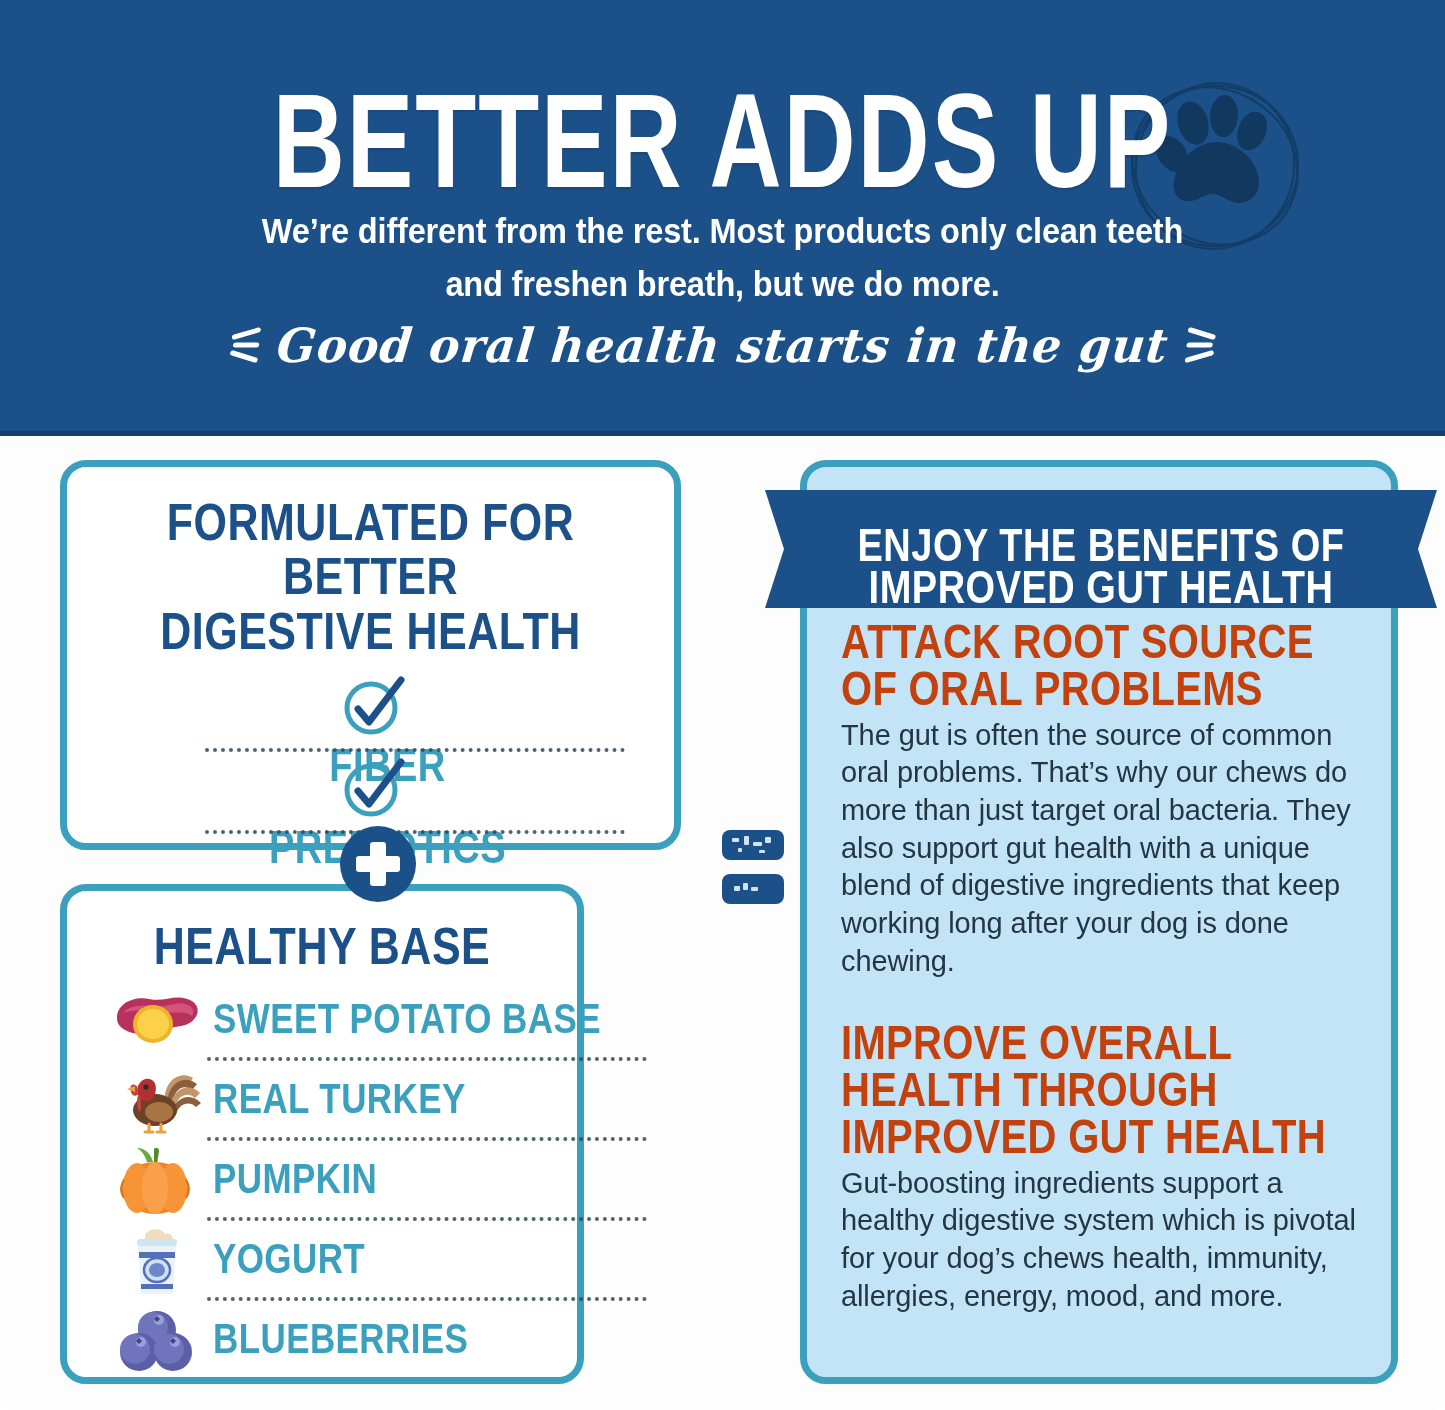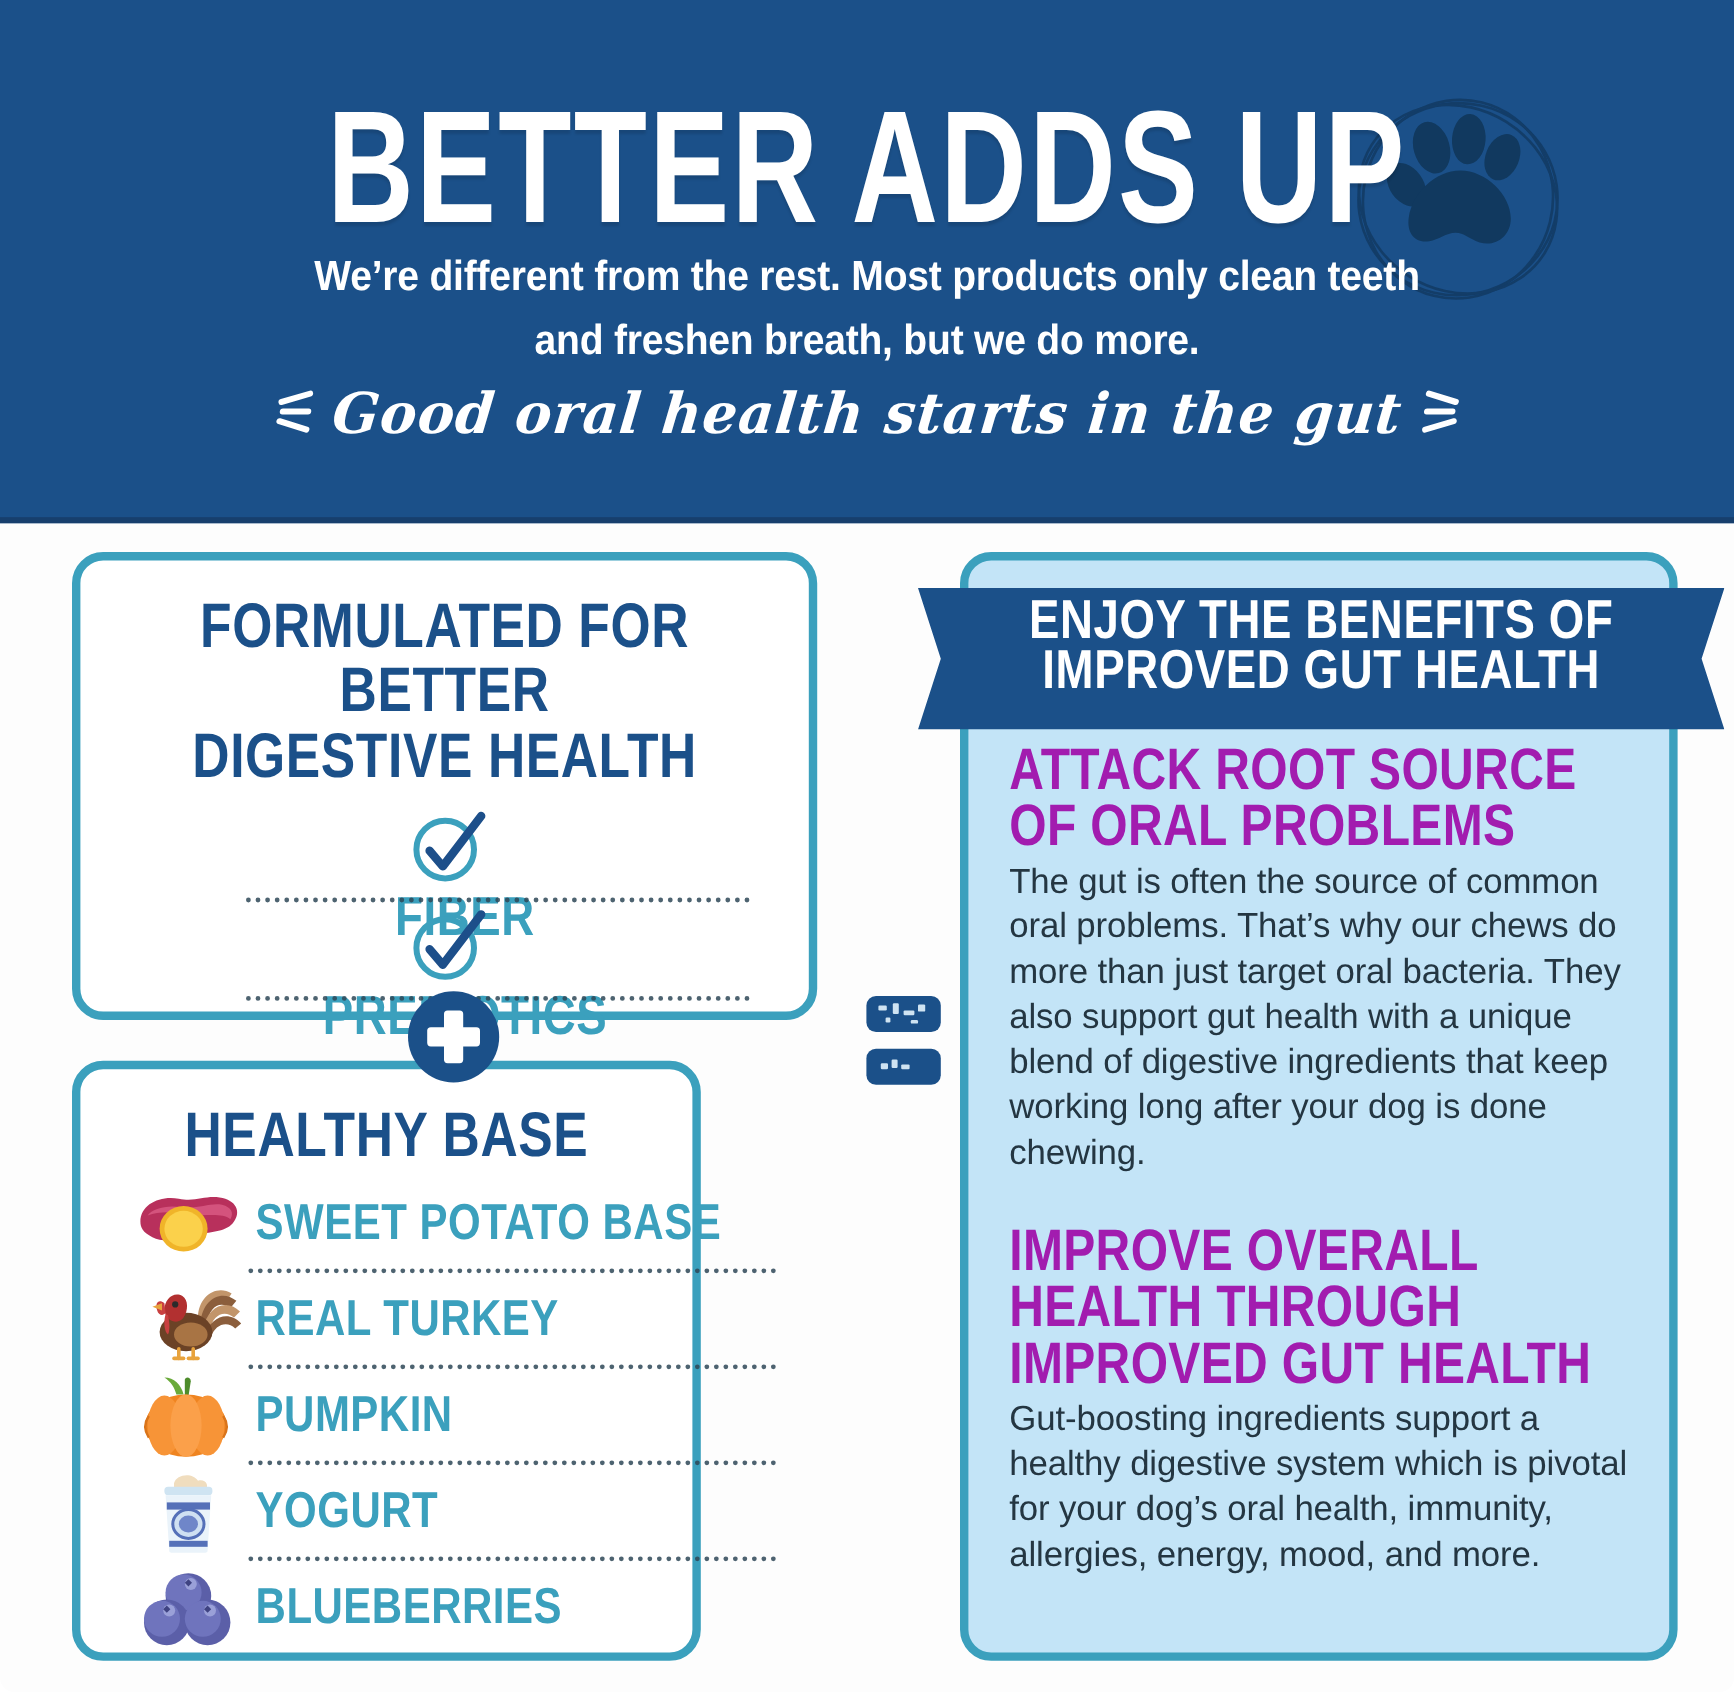--- a/index.html
+++ b/index.html
@@ -140,30 +140,30 @@
     position: absolute; left: 800px; top: 460px; width: 598px; height: 924px;
     background: #c3e4f7;
     border: 7px solid #3ba0bd;
     border-radius: 26px;
   }
   .ribbon-shape {
     position: absolute; left: 765px; top: 490px; width: 672px; height: 118px; z-index: 5;
   }
   .ribbon-text {
     position: absolute; left: 765px; top: 496px; width: 672px; height: 112px;
-    z-index: 6; display: flex; flex-direction: column; justify-content: flex-start;
+    z-index: 6; display: flex; flex-direction: column; justify-content: flex-end;
     align-items: center; text-align: center;
     color: #ffffff; font-weight: bold; font-size: 38px; line-height: 1.0;
     letter-spacing: 0.5px;
   }
   .ribbon-text span { display: block; transform: scaleY(1.2); padding: 2px 0; }
 
   .benefit { padding: 0 34px; }
   .benefit-title {
-    color: #a21caf; font-weight: bold; font-size: 40px; line-height: 1.02;
+    color: #c2410c; font-weight: bold; font-size: 40px; line-height: 1.02;
     letter-spacing: 0.3px;
   }
   .benefit-title span { display:block; transform: scaleY(1.22); transform-origin: left top; padding-bottom: 6px; }
   .benefit-body {
     color: #243642; font-size: 29px; line-height: 1.30; margin-top: 6px;
     letter-spacing: -0.1px;
   }
   .spacer-gap { height: 38px; }
 </style>
 </head>
@@ -407,21 +407,21 @@
     </div>
 
     <div class="spacer-gap"></div>
 
     <div class="benefit">
       <div class="benefit-title">
         <span>IMPROVE OVERALL</span>
         <span>HEALTH THROUGH</span>
         <span>IMPROVED GUT HEALTH</span>
       </div>
-      <div class="benefit-body">Gut-boosting ingredients support a healthy digestive system which is pivotal for your dog’s oral health, immunity, allergies, energy, mood, and more.</div>
+      <div class="benefit-body">Gut-boosting ingredients support a healthy digestive system which is pivotal for your dog’s chews health, immunity, allergies, energy, mood, and more.</div>
     </div>
   </div>
 
   <div class="ribbon-shape">
     <svg width="672" height="118" viewBox="0 0 672 118">
       <path d="M0 0 L672 0 L653 59 L672 118 L0 118 L19 59 Z" fill="#1b5089"></path>
     </svg>
   </div>
   <div class="ribbon-text">
     <span>ENJOY THE BENEFITS OF</span>

